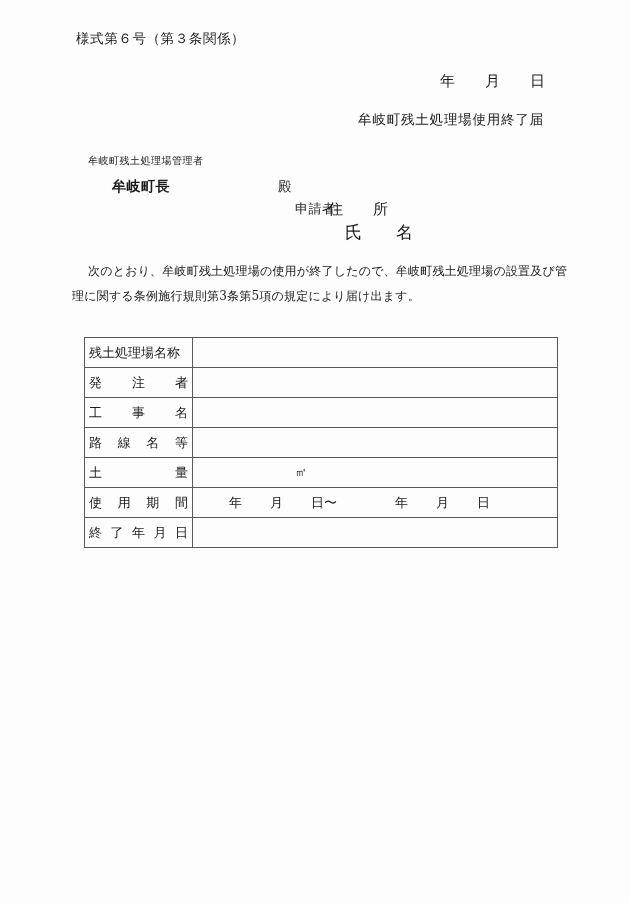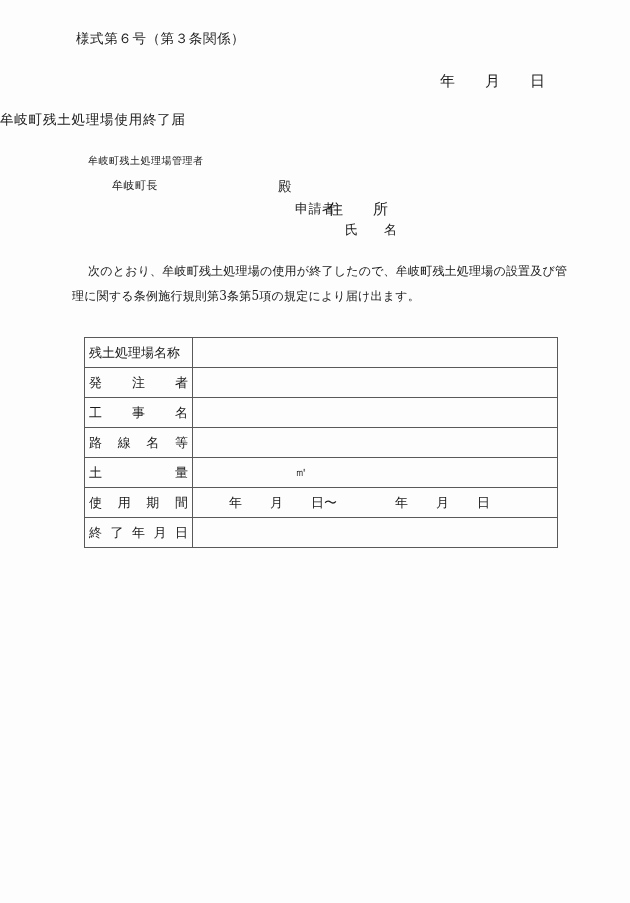--- a/index.html
+++ b/index.html
@@ -37,39 +37,40 @@
     font-size: 15px;
     white-space: nowrap;
   }
   .date-line .sp { display: inline-block; width: 30px; }
 
   
   .doc-title {
     left: 0;
     top: 111px;
     width: 544px;
-    text-align: left;
+    text-align: right;
     font-size: 13.5px;
     letter-spacing: 0.8px;
   }
 
   
   .addressee-admin {
     left: 88px;
     top: 154px;
     font-size: 10px;
     letter-spacing: 0.5px;
     white-space: nowrap;
   }
   .addressee-mayor {
     left: 112px;
     top: 178px;
-    font-size: 11px;
+    font-size: 14px;
     letter-spacing: 0.5px;
     white-space: nowrap;
+    font-weight: bold;
   }
   .addressee-honorific {
     left: 278px;
     top: 178px;
     font-size: 13.5px;
     white-space: nowrap;
   }
 
   
   .applicant-label {
@@ -81,21 +82,21 @@
   }
   .applicant-address {
     left: 328px;
     top: 200px;
     font-size: 15px;
     white-space: nowrap;
   }
   .applicant-name {
     left: 345px;
     top: 221px;
-    font-size: 13px;
+    font-size: 17px;
     white-space: nowrap;
   }
 
   
   .body-text {
     left: 72px;
     top: 259px;
     width: 500px;
     font-size: 12px;
     line-height: 25px;

